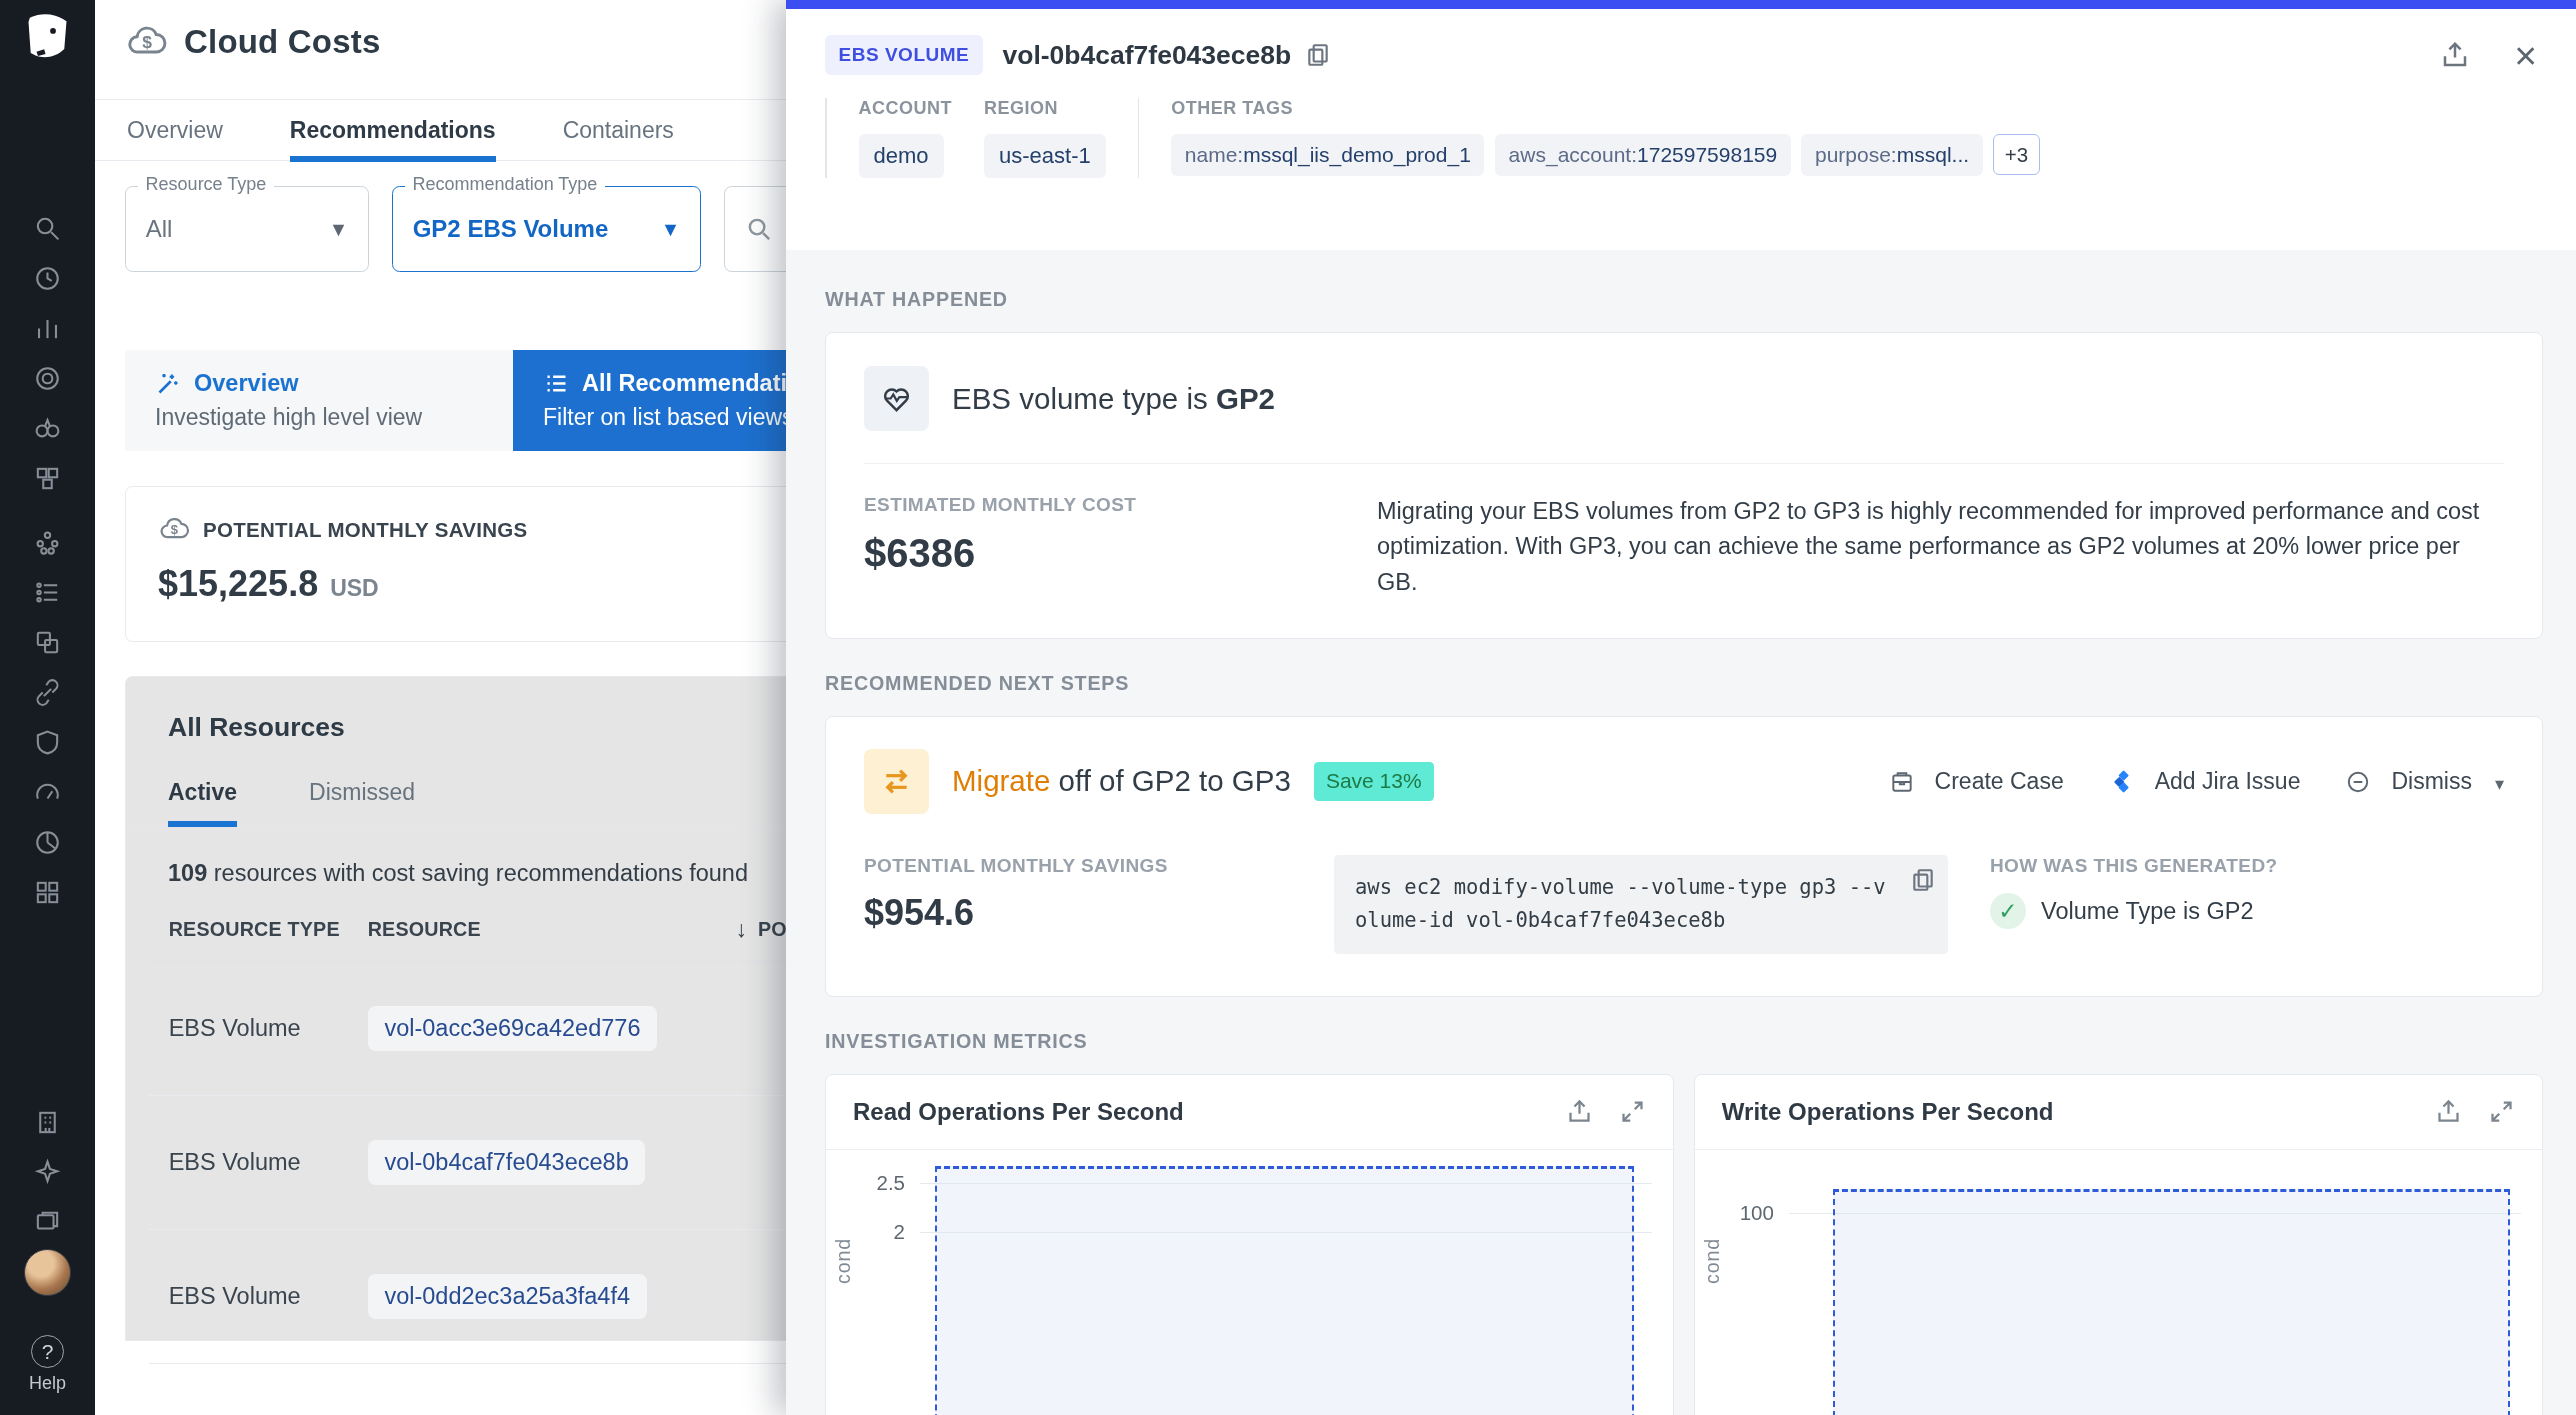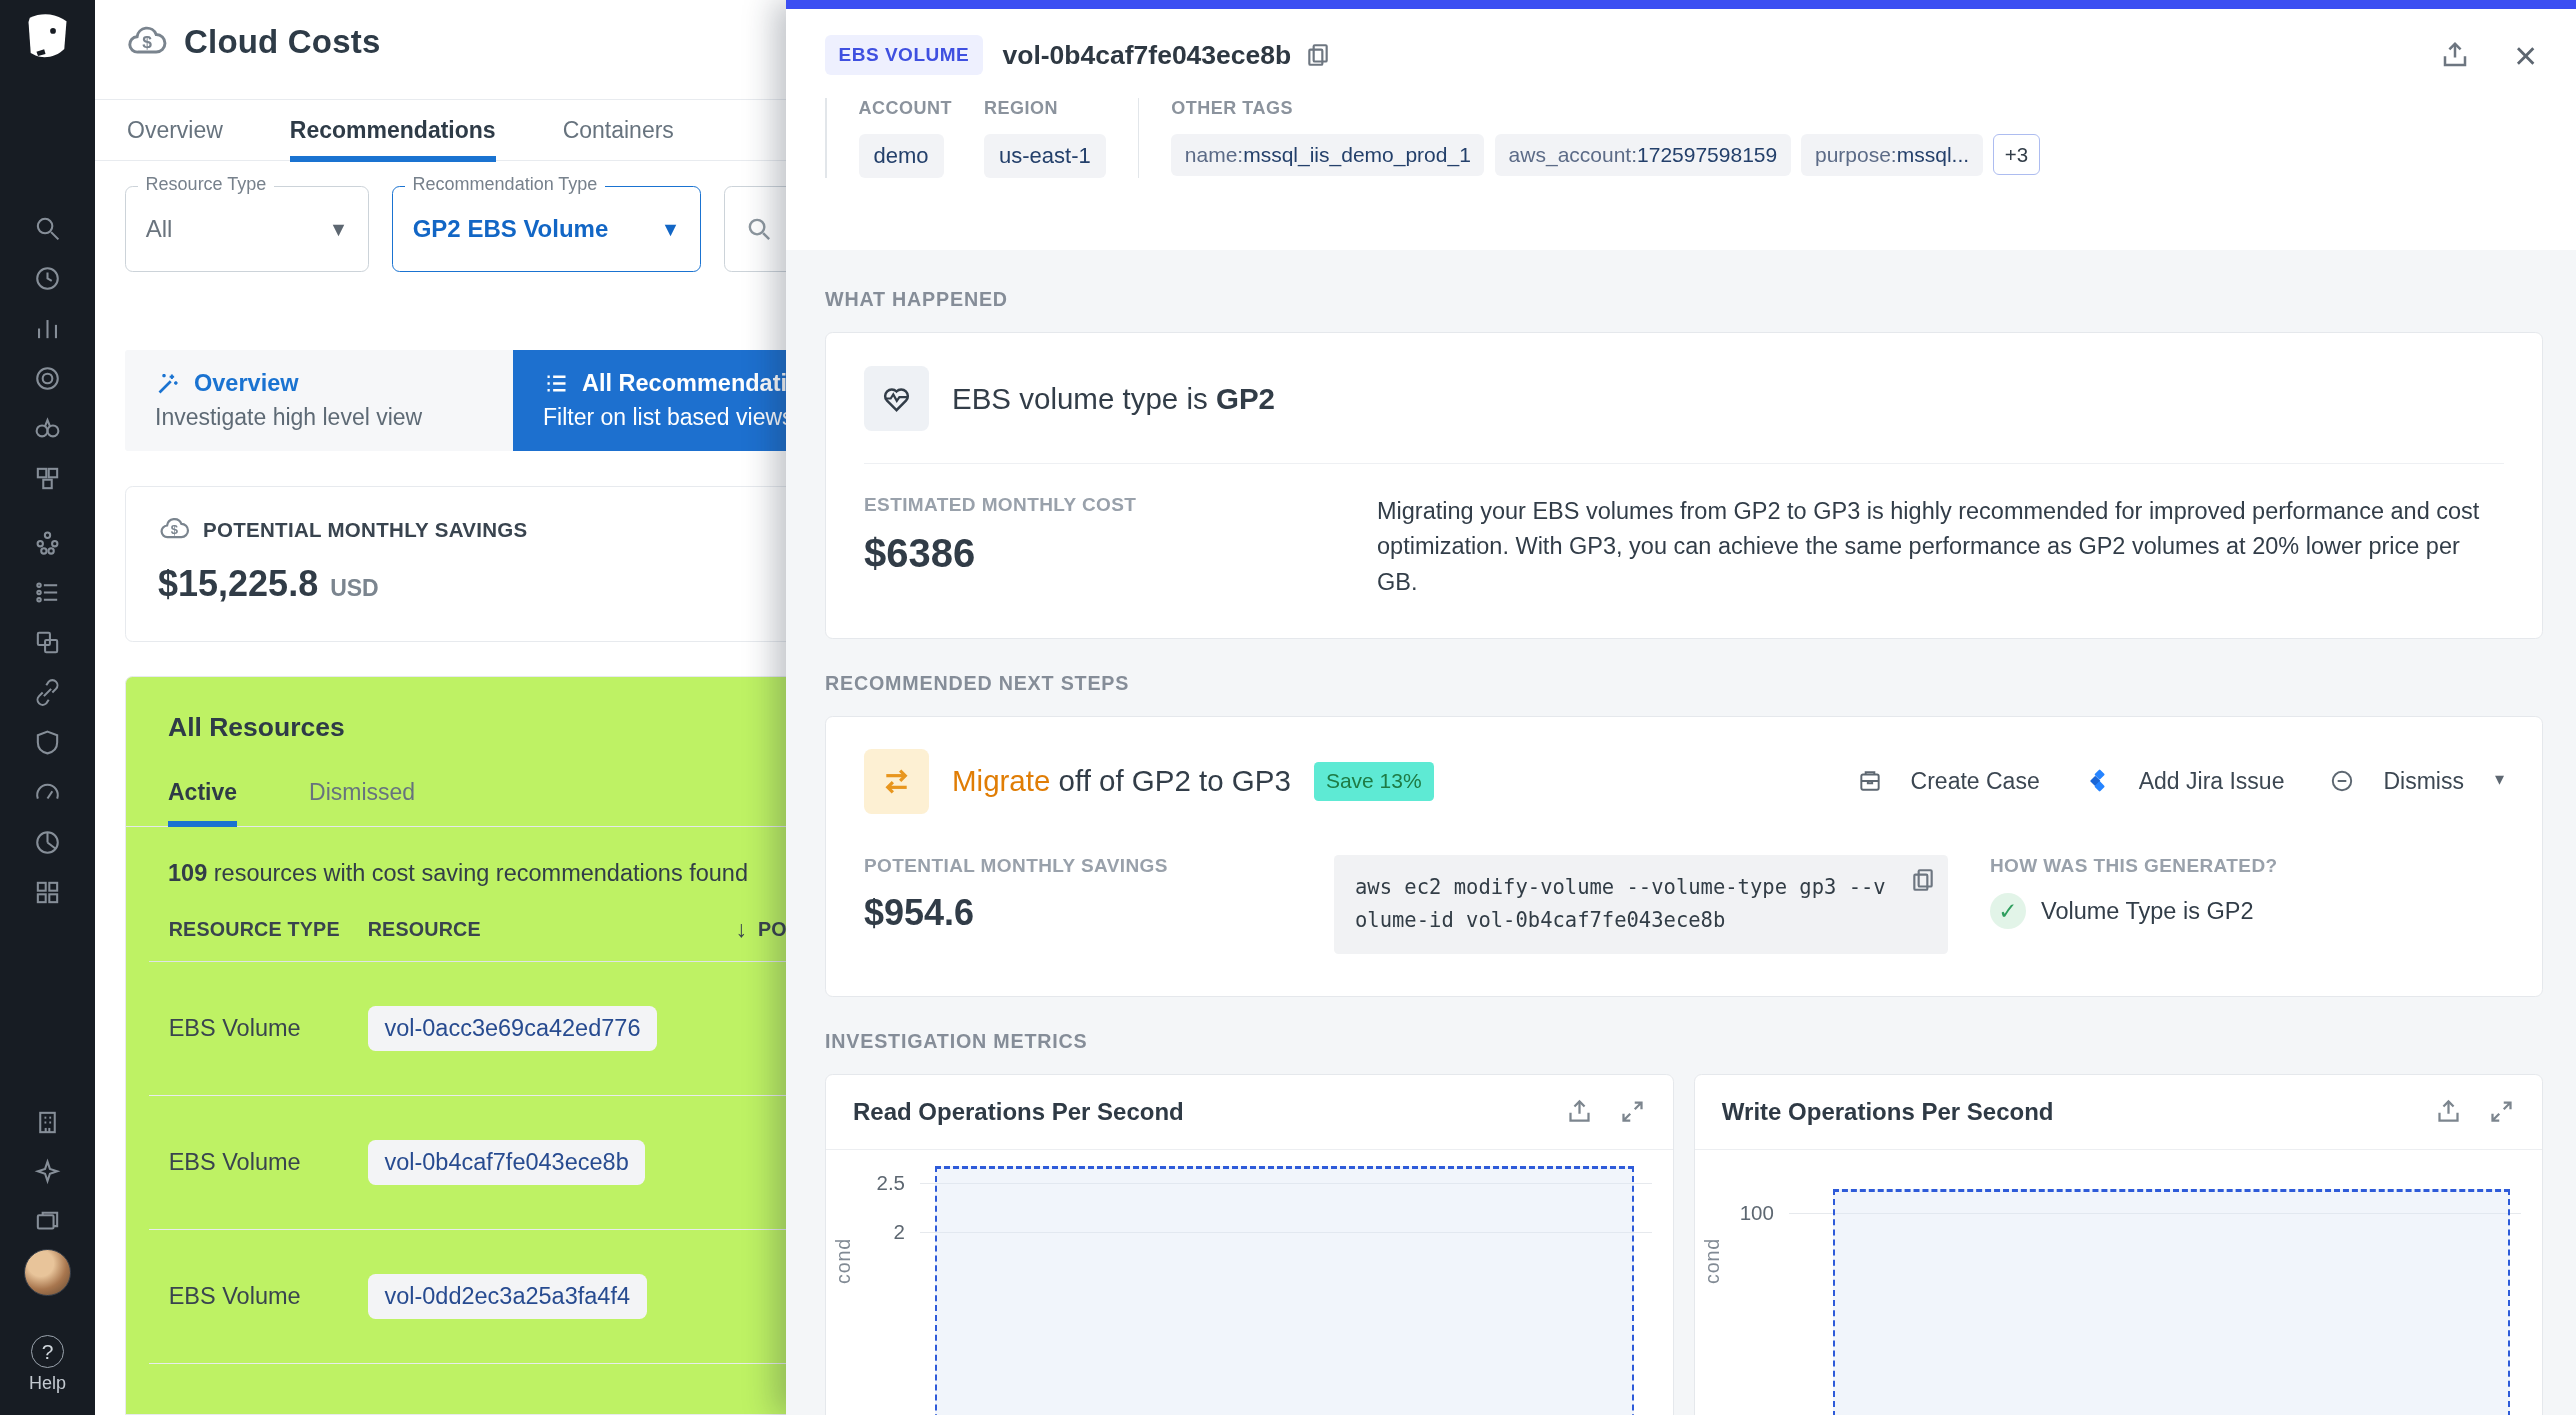--- a/index.html
+++ b/index.html
@@ -60,22 +60,22 @@
 
   .m-savings { position:absolute; left:30px; top:486px; width:758px; height:156px;
     border:1.5px solid #e7eaee; border-radius:7.6px; padding:26px 32px; background:#fff; }
   .m-savings .s-labelrow { display:flex; align-items:center; gap:12px; }
   .m-savings .s-labelrow svg { width:33px; height:33px; }
   .m-savings .s-label { font-size:20.5px; font-weight:700; color:#39444f; letter-spacing:0.3px; }
   .m-savings .s-amountrow { margin-top:16.7px; display:flex; align-items:baseline; gap:12px; }
   .m-savings .s-amount { font-size:36px; font-weight:700; color:#313c47; }
   .m-savings .s-cur { font-size:23px; font-weight:700; color:#7b858f; }
 
-  .m-resources { position:absolute; left:30px; top:676px; width:758px; height:739px;
-    border:1.5px solid #e7eaee; border-radius:7.6px 7.6px 0 0; padding:35px 0 0 0; background:#bef264; }
+  .m-resources { position:absolute; left:30px; top:676px; width:758px; height:665px;
+    border:1.5px solid #e7eaee; border-radius:7.6px 7.6px 0 0; padding:35px 0 0 0; background:#e5e5e5; }
   .r-title { font-size:26.5px; font-weight:700; color:#2e3b47; padding-left:42px; }
   .r-tabs { display:flex; gap:72px; padding-left:42px; margin-top:36px; border-bottom:1.5px solid #e4e8ec; }
   .r-tab { position:relative; font-size:23px; color:#67737e; padding-bottom:19.7px; cursor:pointer; }
   .r-tab.active { color:#2e3b47; font-weight:700; }
   .r-tab.active::after { content:""; position:absolute; left:0; right:0; bottom:-1.5px; height:6px; background:#1a73d1; }
   .r-count { padding-left:42px; margin-top:33px; font-size:23.5px; color:#323d48; white-space:nowrap; }
   .r-count b { font-weight:700; }
   .r-table { margin:29px 0 0 23px; width:1061px; }
   .r-thead { display:flex; align-items:center; font-size:19.7px; font-weight:700; color:#39444e;
     letter-spacing:0.2px; padding:0 0 18px 19.7px; border-bottom:1.5px solid #dfe3e8; }
@@ -135,21 +135,21 @@
   .ev-desc { flex:1; font-size:23.5px; line-height:1.5; color:#323d48; padding-right:7.6px; }
 
   .ns-card { padding:32px 38px 42px 38px; margin-bottom:33px; }
   .ns-row1 { display:flex; align-items:center; gap:23px; }
   .icon-box.orange { background:#fdf0d3; }
   .ns-title { font-size:29.5px; color:#323d48; white-space:nowrap; }
   .ns-title .hl { color:#e07d05; }
   .save-badge { font-size:21px; font-weight:400; color:#1e7b45; background:#5eead4;
     border-radius:4.5px; padding:7.6px 12px; white-space:nowrap; }
   .ns-actions { margin-left:auto; display:flex; align-items:center; gap:45px; }
-  .action { display:flex; align-items:flex-start; gap:28px; font-size:23px; color:#3c4752; cursor:pointer; white-space:nowrap; }
+  .action { display:flex; align-items:flex-end; gap:20px; font-size:23px; color:#3c4752; cursor:pointer; white-space:nowrap; }
   .action svg { width:26px; height:26px; }
   .action .dcaret { font-size:18px; color:#5d6771; margin-left:3px; }
   .ns-row2 { display:flex; gap:42px; margin-top:41px; }
   .ns-save { width:428px; flex:none; }
   .ns-save .big { font-size:36px; font-weight:700; color:#313c47; margin-top:15px; }
   .code-block { width:614px; flex:none; background:#f1f2f4; border-radius:4.5px; padding:16.7px 53px 16.7px 21px; position:relative; }
   .code-block pre { font-family:"DejaVu Sans Mono", monospace; font-size:20.5px; line-height:1.6;
     color:#323d46; white-space:pre-wrap; word-break:break-all; }
   .code-block .icon-copy { position:absolute; right:12px; top:12px; margin:0; }
   .ns-gen { flex:1; }

